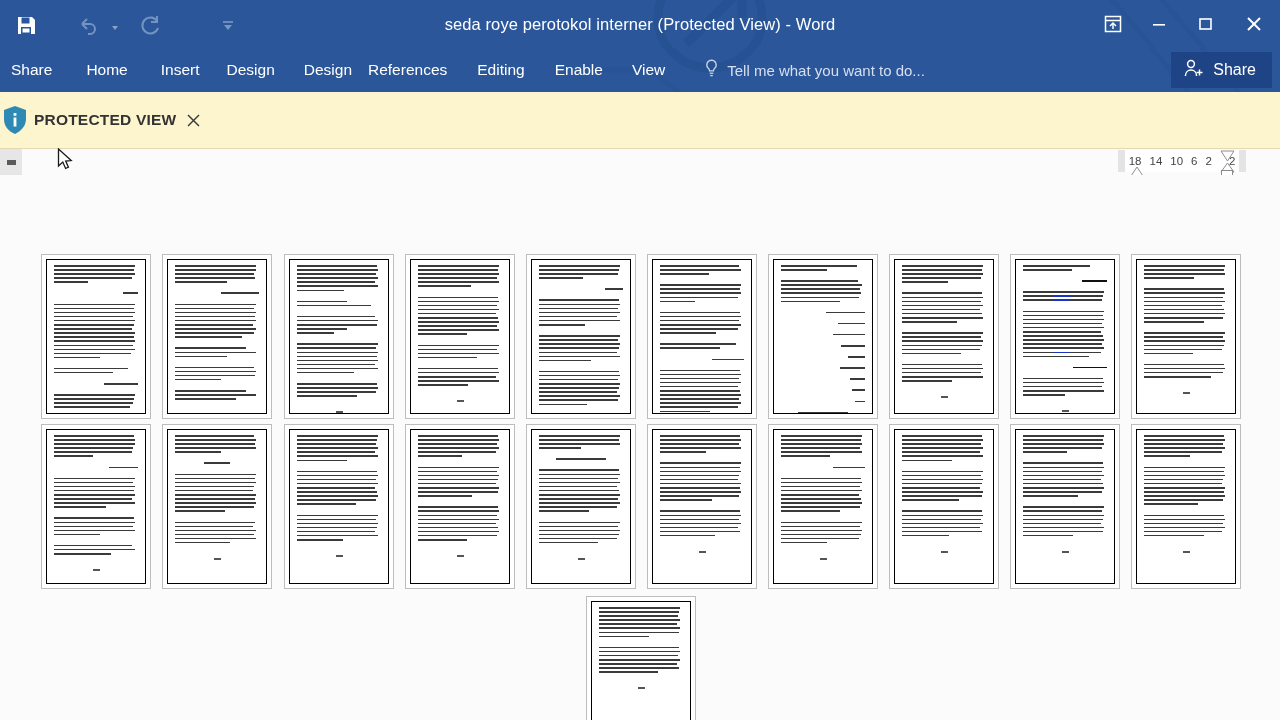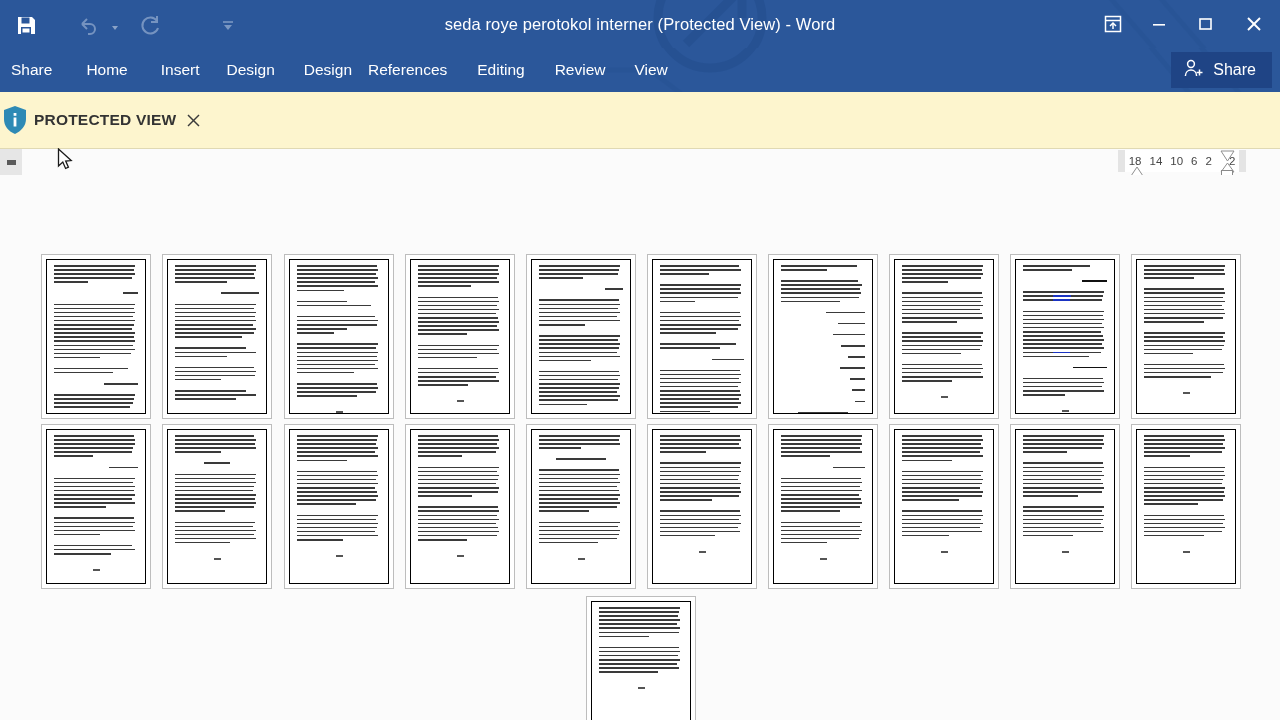--- a/index.html
+++ b/index.html
@@ -229,22 +229,32 @@
     </svg>
 
     <div class="tabs">
       <div class="tab" style="margin-left:11px">Share</div>
       <div class="tab" style="margin-left:34px">Home</div>
       <div class="tab" style="margin-left:33px">Insert</div>
       <div class="tab" style="margin-left:27px">Design</div>
       <div class="tab" style="margin-left:29px">Design</div>
       <div class="tab" style="margin-left:16px">References</div>
       <div class="tab" style="margin-left:30px">Editing</div>
-      <div class="tab" style="margin-left:30px">Review</div>
+      <div class="tab" style="margin-left:30px">Enable</div>
       <div class="tab" style="margin-left:29px">View</div>
+      <div class="tell-me" style="margin-left:39px">
+        <span>
+          <svg width="15" height="19" viewBox="0 0 15 19" fill="none" stroke="#c6d3e8" stroke-width="1.3">
+              <path d="M7.5 1.2a4.7 4.7 0 0 0-3 8.3c.7.7 1 1.4 1 2.3h4c0-.9.3-1.6 1-2.3a4.7 4.7 0 0 0-3-8.3z"></path>
+              <path d="M5.7 14.2h3.6"></path>
+              <path d="M6.2 16.6h2.6"></path>
+            </svg>
+        </span>
+        <span>Tell me what you want to do...</span>
+      </div>
     </div>
 
     <div class="share-btn">
       <span>
         <svg width="21" height="21" viewBox="0 0 21 21" fill="none" stroke="#fff" stroke-width="1.5">
             <circle cx="8" cy="6" r="3.4"></circle>
             <path d="M2.4 18c0-3.6 2.5-6 5.6-6s5.6 2.4 5.6 6"></path>
             <path d="M16.5 11.5 V17.5"></path>
             <path d="M13.5 14.5 H19.5"></path>
           </svg>

